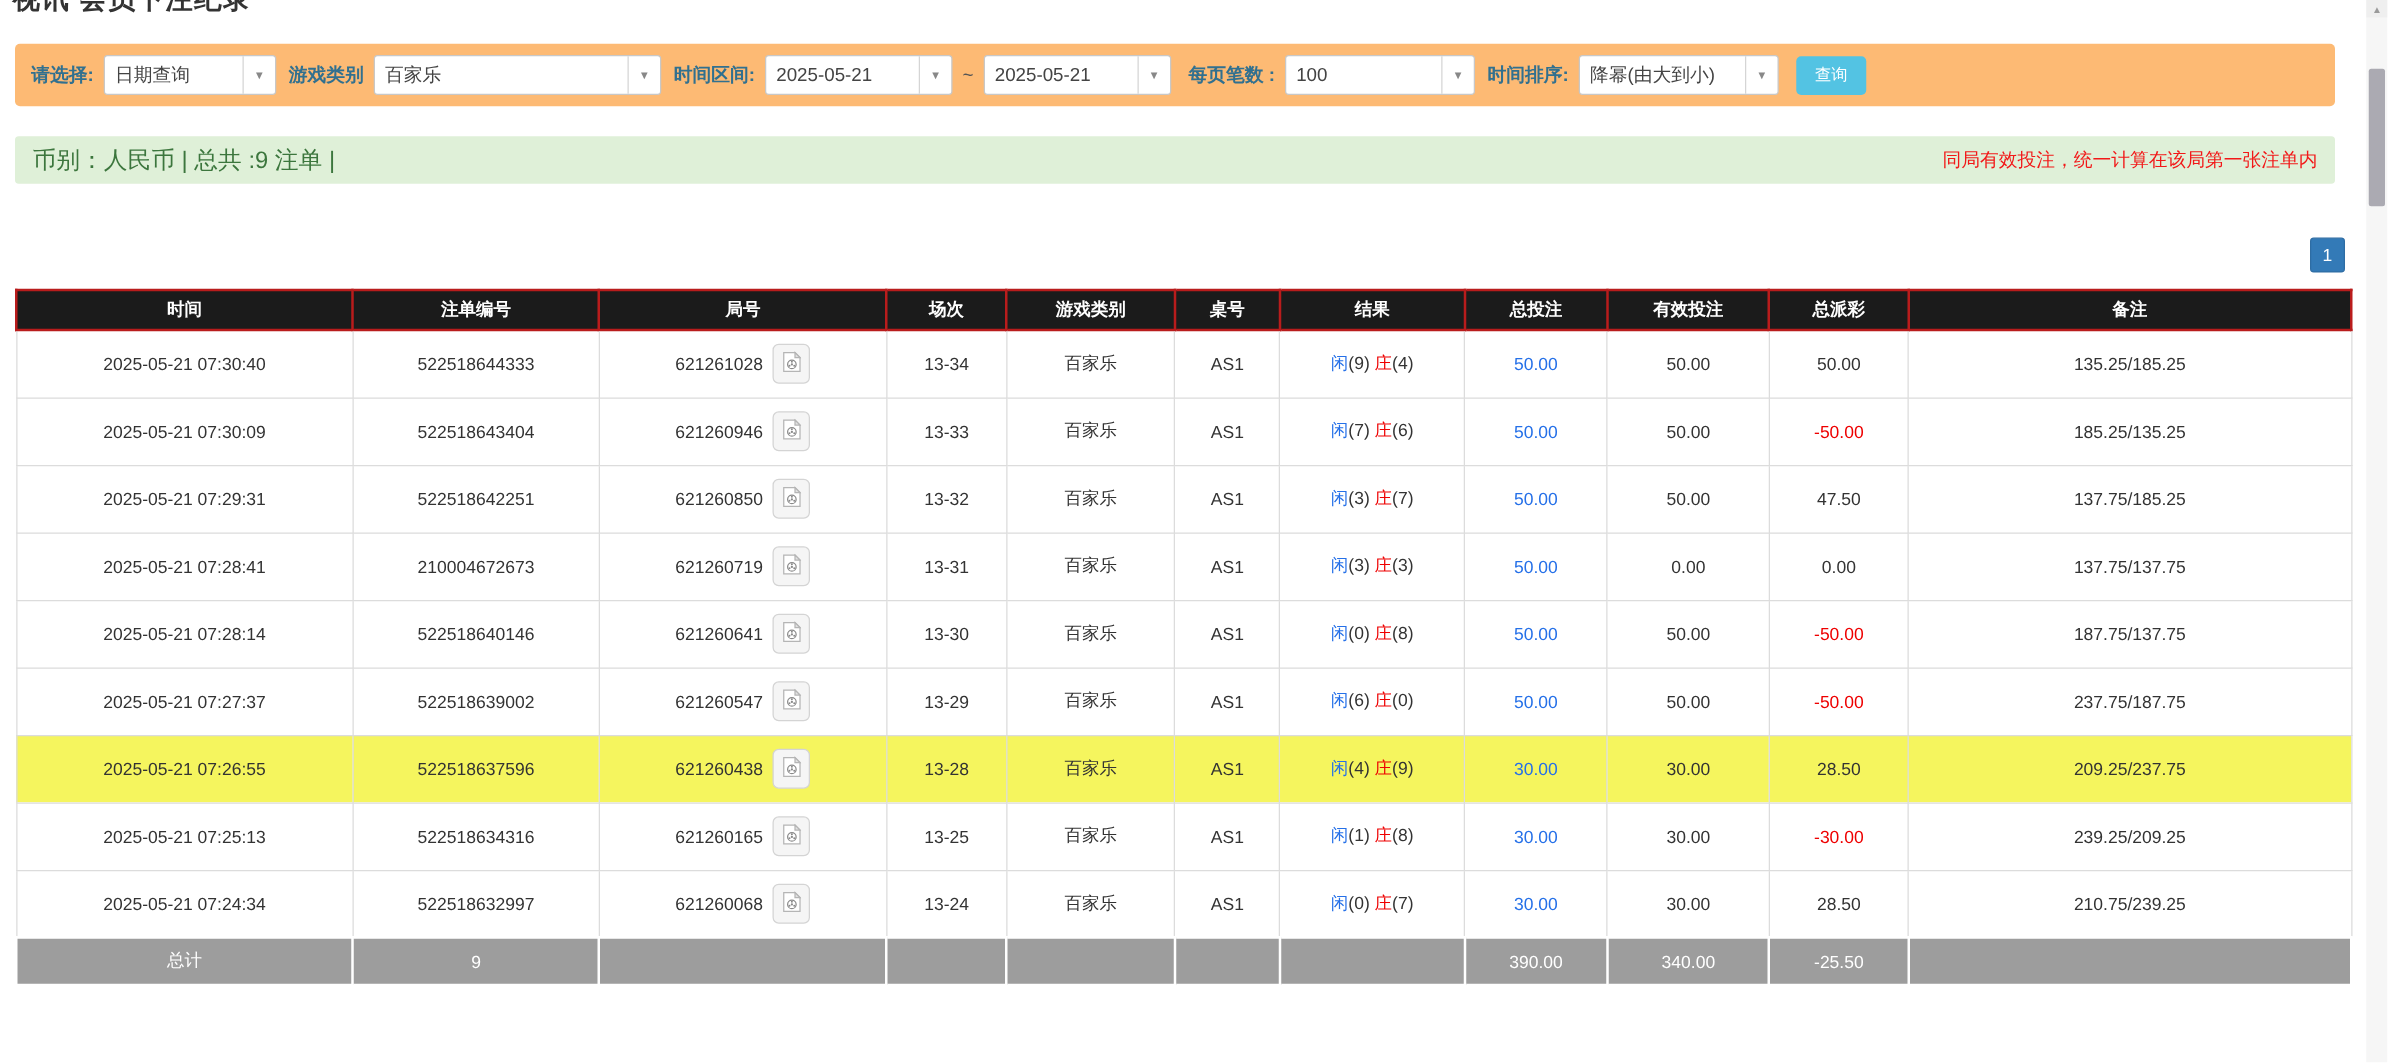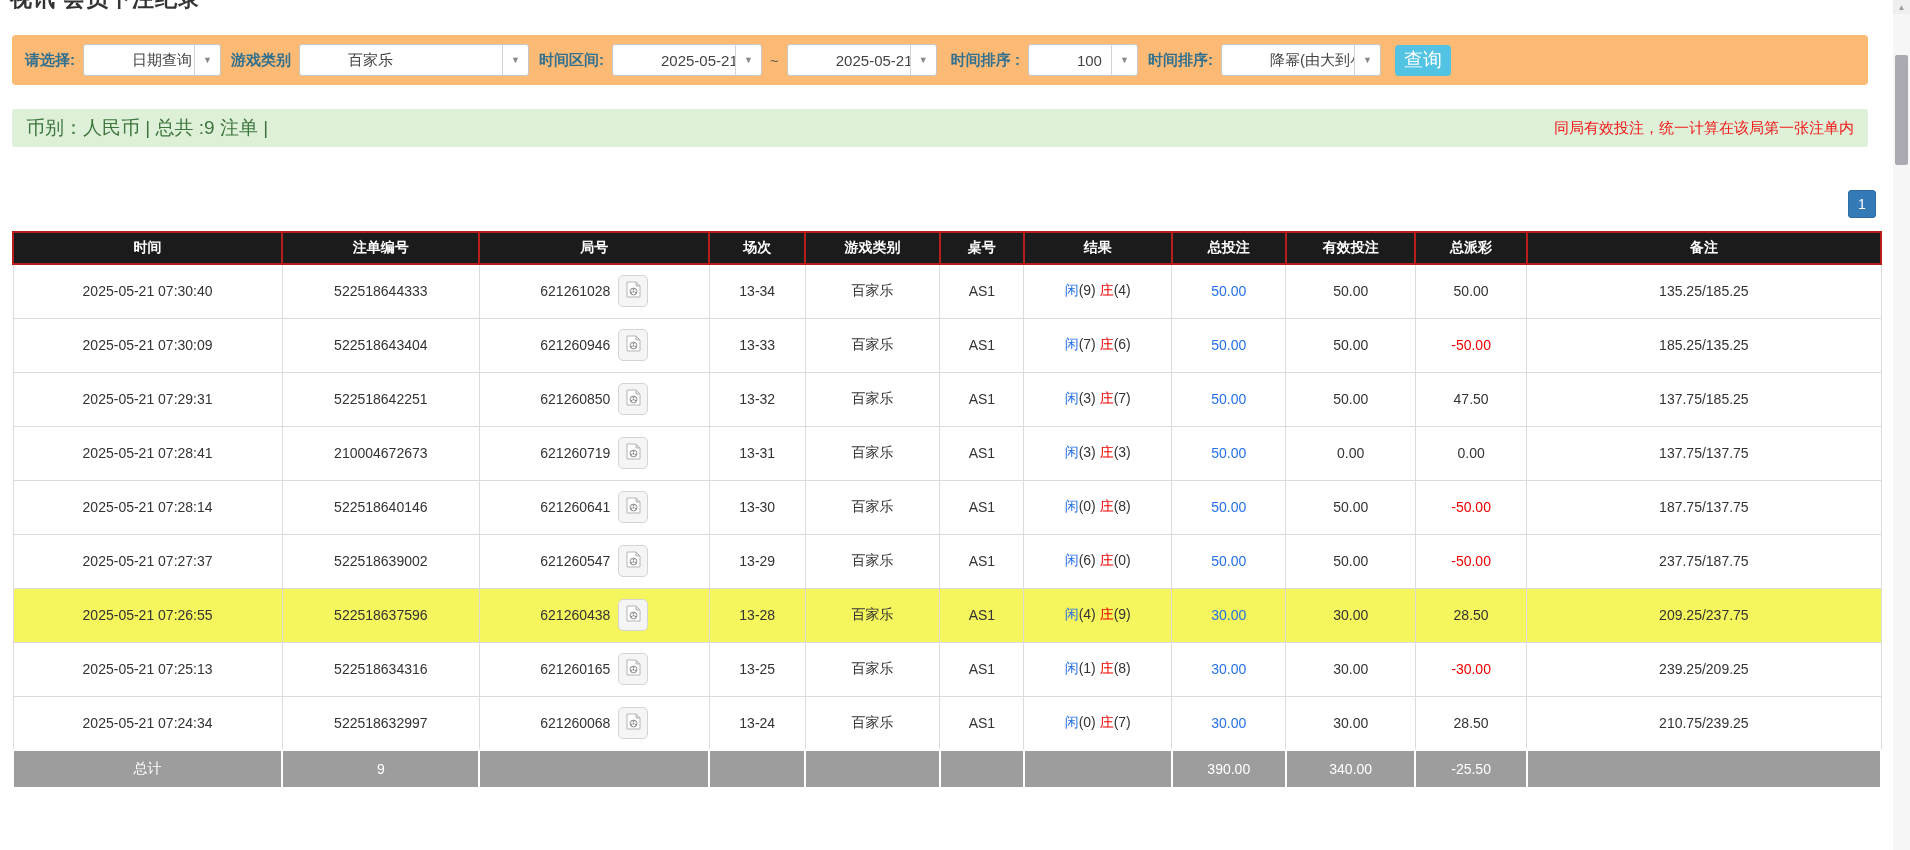--- a/index.html
+++ b/index.html
@@ -9,28 +9,28 @@
 
   .page-title { position: absolute; left: 10px; top: -16px; font-size: 22px;
     font-weight: bold; color: #333; letter-spacing: 1px; }
 
   
   .filter-bar { position: absolute; left: 12px; top: 35px; width: 1856px; height: 50px;
     background: #fdba74; border-radius: 4px; display: flex; align-items: center;
     padding-left: 13px; }
   .f-label { font-size: 15px; font-weight: bold; color: #31708f; white-space: nowrap; }
   .combo { background: #fff; border: 1px solid #c8c8c8; border-radius: 3px; height: 32px;
-    display: flex; align-items: center; margin-left: 8px; cursor: pointer; padding-left: 40px; }
+    display: flex; align-items: center; margin-left: 8px; cursor: pointer; }
   .combo-text { flex: 1; font-size: 15px; color: #444; padding: 0 8px; white-space: nowrap;
     overflow: hidden; }
   .combo-arrow { width: 26px; height: 100%; border-left: 1px solid #d5d5d5; display: flex;
     align-items: center; justify-content: center; font-size: 9px; color: #888; }
   .tilde { font-size: 15px; color: #555; margin-left: 8px; }
   .query-btn { margin-left: 14px; width: 56px; height: 31px; background: #53c3e3;
-    color: #fff; font-size: 19px; border: none; border-radius: 4px; cursor: pointer;
+    color: #fff; font-size: 13px; border: none; border-radius: 4px; cursor: pointer;
     font-family: inherit; }
 
   
   .info-bar { position: absolute; left: 12px; top: 109px; width: 1856px; height: 38px;
     background: #dff0d8; border-radius: 3px; display: flex; align-items: center;
     justify-content: space-between; padding: 0 14px; }
   .info-left { font-size: 19px; color: #3c763d; }
   .info-right { font-size: 15px; color: #f21818; }
 
   
@@ -85,22 +85,22 @@
   <span class="f-label" style="margin-left:10px">时间区间:</span>
   <div class="combo" style="width:150px">
     <span class="combo-text">2025-05-21</span>
     <span class="combo-arrow">▼</span>
   </div>
   <span class="tilde">~</span>
   <div class="combo" style="width:150px">
     <span class="combo-text">2025-05-21</span>
     <span class="combo-arrow">▼</span>
   </div>
-  <span class="f-label" style="margin-left:14px">时间排序 :</span>
-  <div class="combo" style="width:110px">
+  <span class="f-label" style="margin-left:14px">每页笔数 :</span>
+  <div class="combo" style="width:152px">
     <span class="combo-text">100</span>
     <span class="combo-arrow">▼</span>
   </div>
   <span class="f-label" style="margin-left:10px">时间排序:</span>
   <div class="combo" style="width:160px">
     <span class="combo-text">降幂(由大到小)</span>
     <span class="combo-arrow">▼</span>
   </div>
   <button class="query-btn">查询</button>
 </div>

